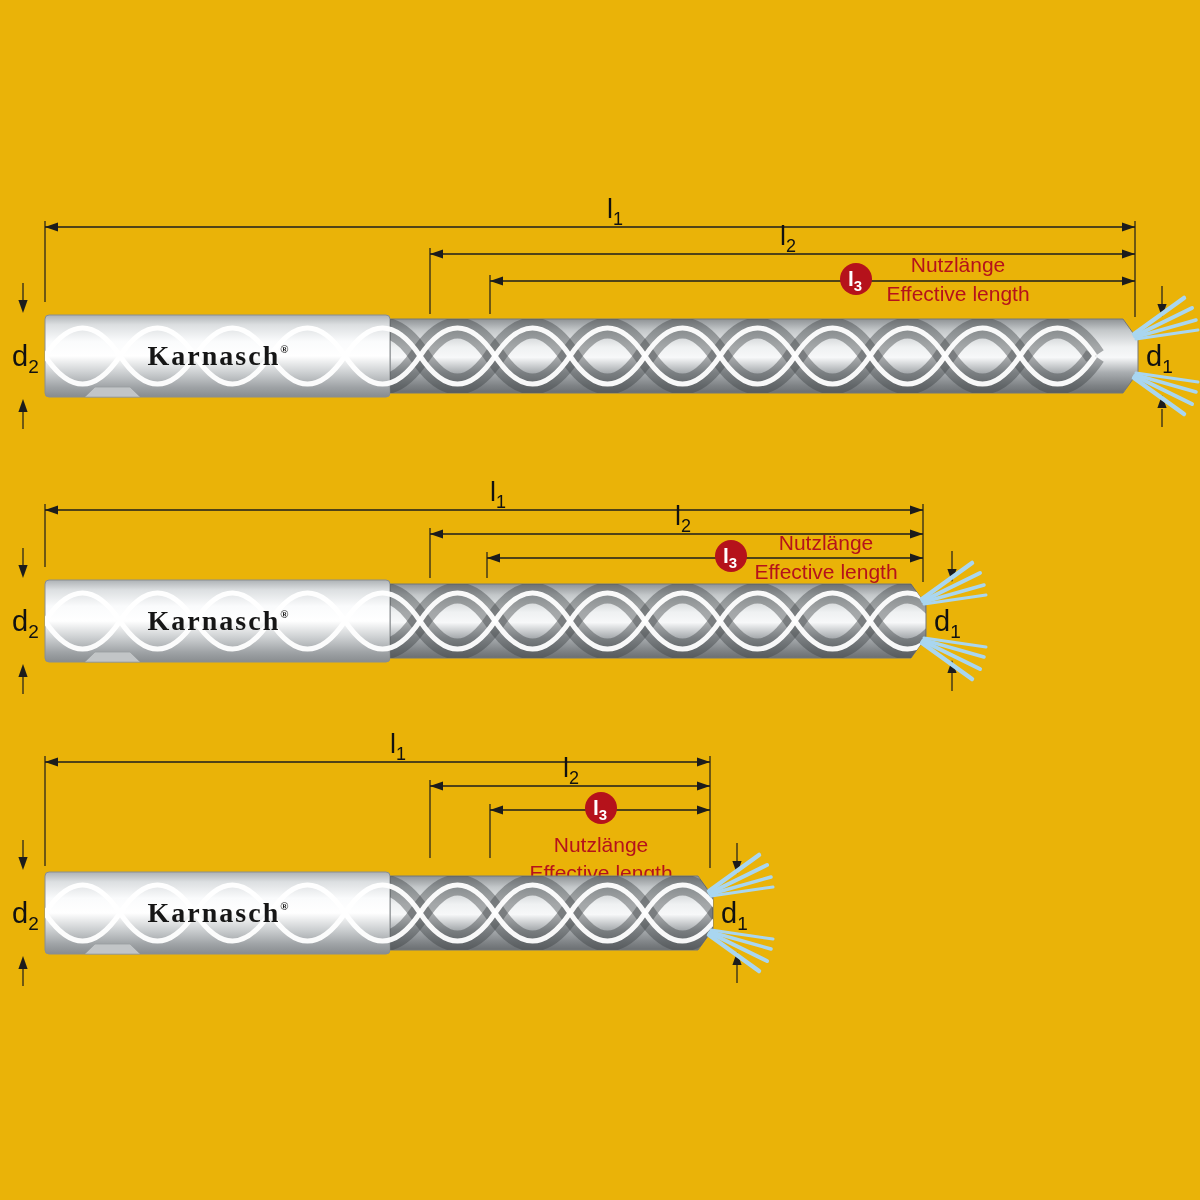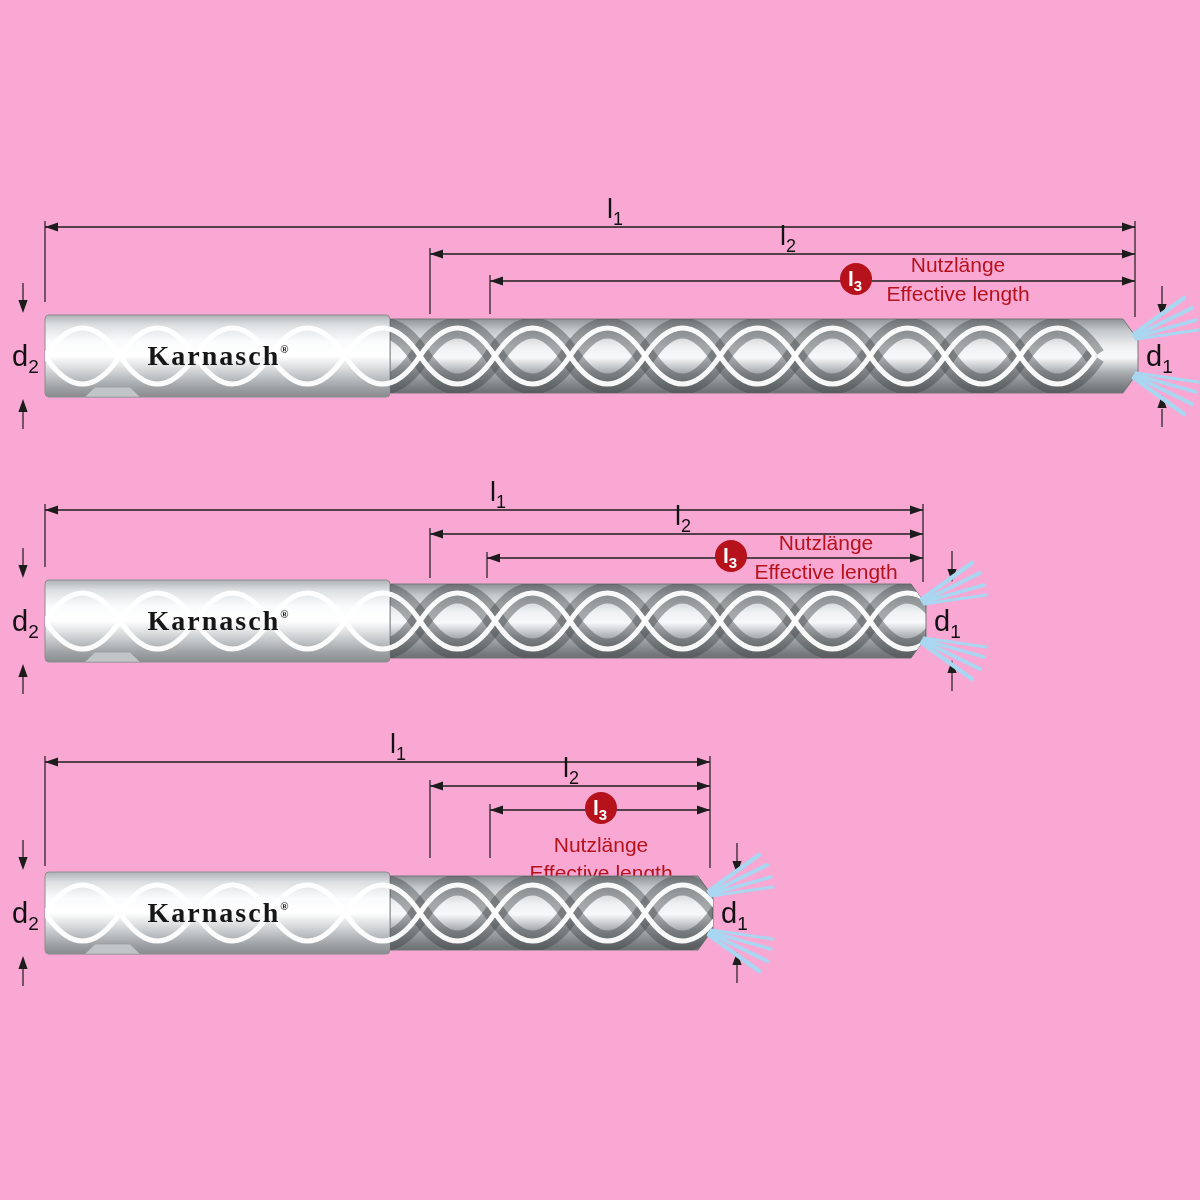--- a/index.html
+++ b/index.html
@@ -1,19 +1,19 @@
 <!DOCTYPE html>
 <html style="--red: #b5121b; --blue: #a9d6f0; --line: #1c1c1c;"><head>
 <meta charset="utf-8">
 <style>
   :root{
     --red:#b5121b; --blue:#a9d6f0; --line:#1c1c1c;
   }
   html,body{margin:0;padding:0;background:#ffffff;}
-  .canvas{position:relative;width:1200px;height:1200px;background:#f9a8d4;
+  .canvas{position:relative;width:1200px;height:1200px;background:#eab308;
           font-family:"Liberation Sans",sans-serif;overflow:hidden;}
   svg{position:absolute;left:0;top:0;}
   .dim-line{stroke:var(--line);stroke-width:1.6;}
   .ext-line{stroke:var(--line);stroke-width:1.2;}
   .dim-label{font-size:27px;fill:#111;font-family:"Liberation Sans",sans-serif;}
   .dim-label .sub{font-size:18px;}
   .d-label{font-size:29px;fill:#111;}
   .d-label .sub{font-size:19px;}
   .badge{fill:var(--red);}
   .badge-label{font-size:21px;font-weight:bold;fill:#ffffff;}

